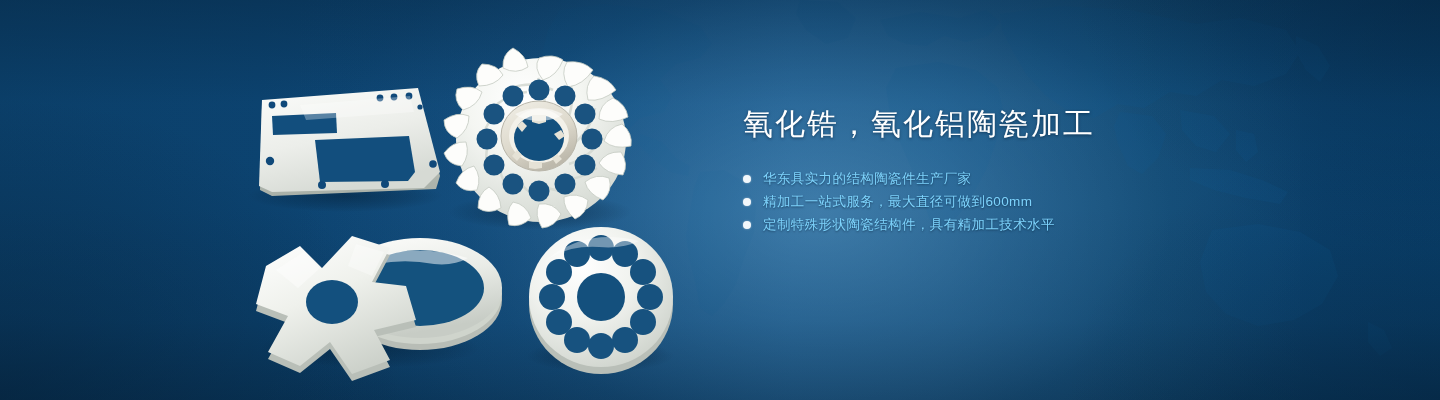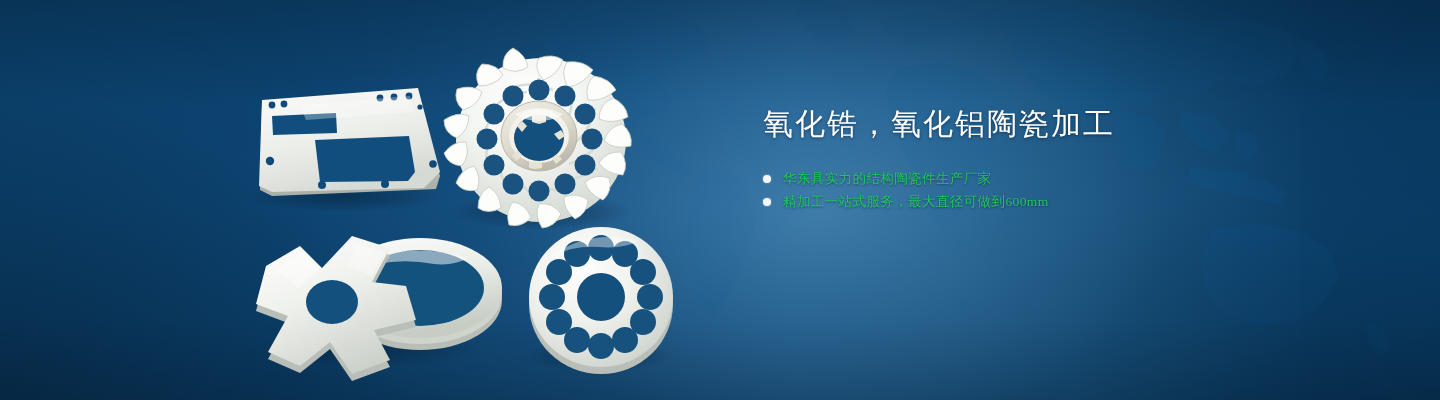--- a/index.html
+++ b/index.html
@@ -72,23 +72,22 @@
   .bg-map svg { width:100%; height:100%; display:block; }
   .bg-map path { fill:#0d5286; }
 
   
   .products { position:absolute; left:0; top:0; width:740px; height:400px; }
   .products svg { position:absolute; left:0; top:0; width:740px; height:400px; }
 
   
   .copy {
     position:absolute;
-    left:763px; top:104px;
+    left:743px; top:104px;
     width:620px;
-    font-family:Liberation Serif, serif;
   }
   .headline {
     font-size:30px;
     line-height:40px;
     letter-spacing:2px;
     color:#ffffff;
     font-weight:400;
     text-shadow:0 1px 3px rgba(0,22,44,0.55);
     white-space:nowrap;
   }
@@ -103,21 +102,21 @@
     width:8px; height:8px;
     border-radius:50%;
     background:#f2f7fb;
     flex:0 0 8px;
     margin-right:12px;
     box-shadow:0 0 2px rgba(255,255,255,0.5);
   }
   .bullet-text {
     font-size:13.5px;
     line-height:22px;
-    color:#22c55e;
+    color:#7dd3fc;
     letter-spacing:0.4px;
     white-space:nowrap;
     text-shadow:0 1px 2px rgba(0,20,40,0.5);
   }
 </style>
 </head>
 <body>
 
 <div id="banner">
 
@@ -358,18 +357,22 @@
       <div class="bullet">
         <span class="dot"></span>
         <span class="bullet-text">华东具实力的结构陶瓷件生产厂家</span>
       </div>
 
       <div class="bullet">
         <span class="dot"></span>
         <span class="bullet-text">精加工一站式服务，最大直径可做到600mm</span>
       </div>
 
+      <div class="bullet">
+        <span class="dot"></span>
+        <span class="bullet-text">定制特殊形状陶瓷结构件，具有精加工技术水平</span>
+      </div>
 
 
     </div>
   </div>
 
 </div>
 
 </body></html>

